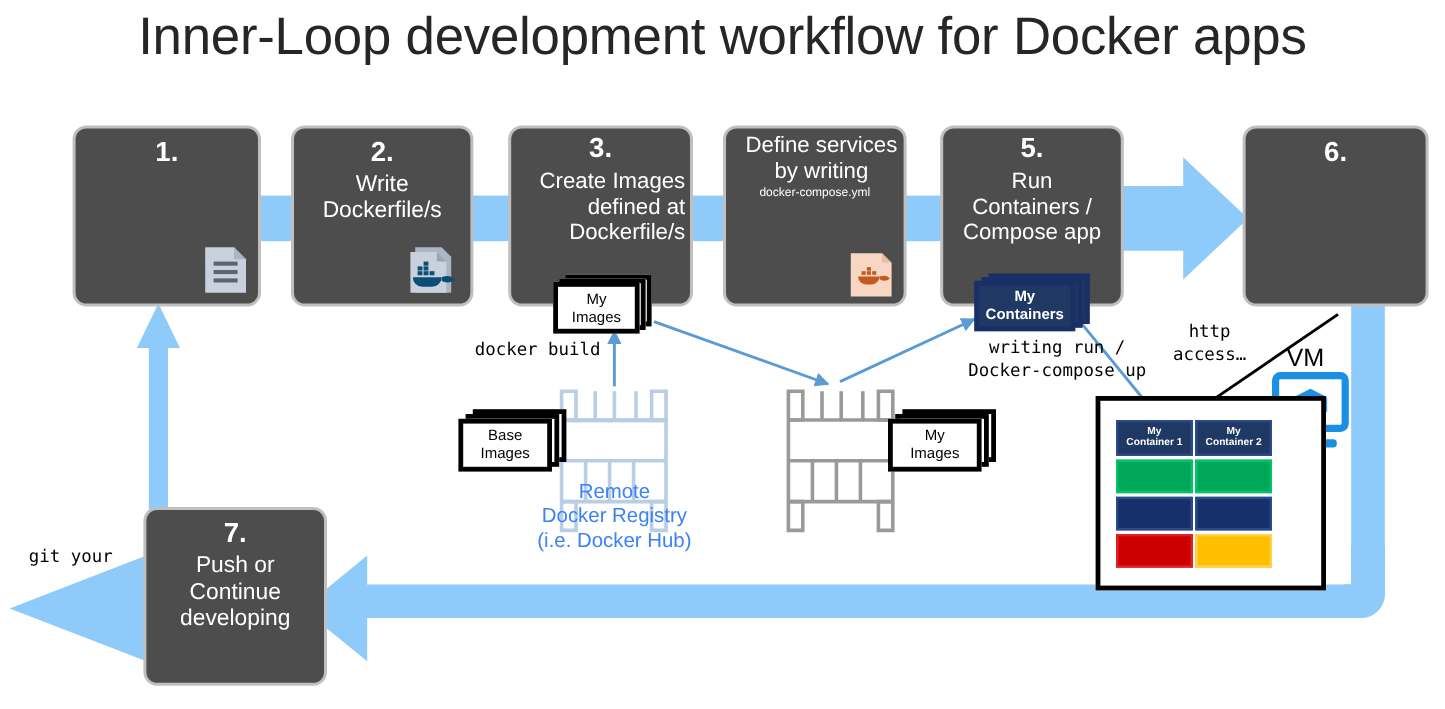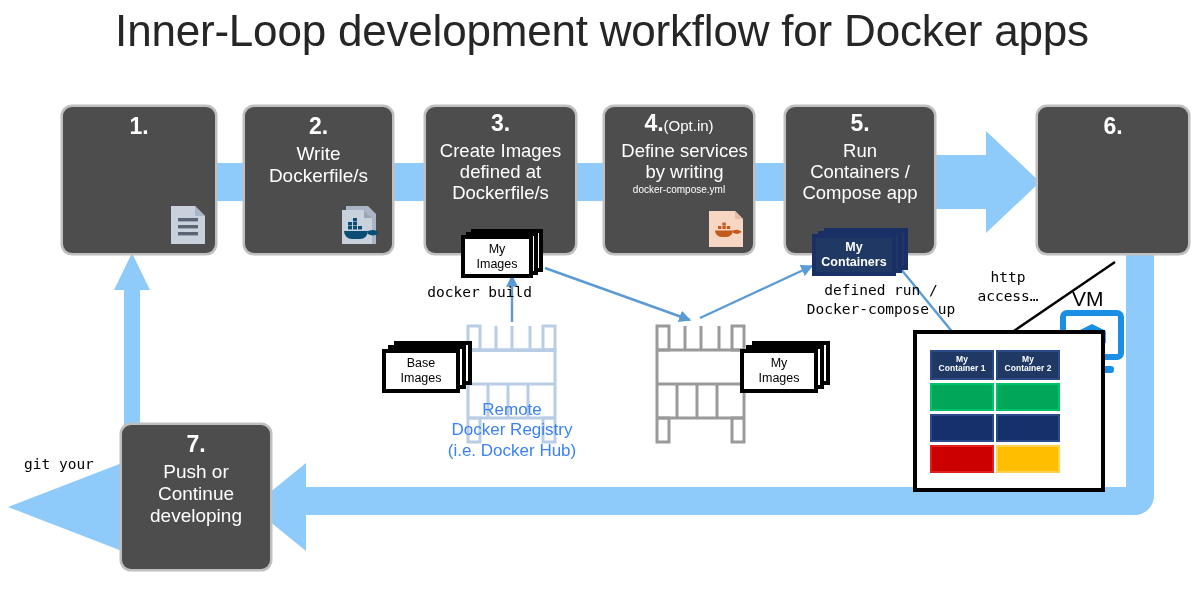--- a/index.html
+++ b/index.html
@@ -295,29 +295,26 @@
           <rect x="13" y="16" width="4" height="3.4"></rect>
           <path d="M4,29 h24 a8,8 0 0 1 -8,8 h-8 a8,8 0 0 1 -8,-8 z"></path>
           <path d="M28,29 c5,-2 9,-1 11,2 c-3,3 -8,3 -11,1 z"></path>
         </g>
       </svg>
     </span>
   </div>
 
   <div class="step tight" style="left:426px;top:107px;width:149px;height:146px;">
     <span class="num">3.</span>
-    <span class="body" style="white-space:pre-line;">Create Images
+    <span class="body" style="white-space:pre-line;text-align:right;">Create Images
 defined at
 Dockerfile/s</span>
   </div>
 
   <div class="step tight" style="left:605px;top:107px;width:148px;height:146px;">
-    <span class="num">
-      <span>4.</span><span class="optin">(Opt.in)</span>
-    </span>
     <span class="body" style="white-space:pre-line;padding-left:15px;">Define services
 by writing</span>
     <span class="sub">docker-compose.yml</span>
     <span class="boxicon" style="right:8px;bottom:4px;width:38px;height:40px;">
       <svg viewBox="0 0 38 40" width="38" height="40">
         <path d="M2,2 h26 l8,8 v28 h-34 z" fill="#f7d7c4"></path>
         <path d="M28,2 l8,8 h-8 z" fill="#e8bda4"></path>
         <g fill="#c55a1e">
           <rect x="11" y="17" width="3.4" height="3"></rect>
           <rect x="15.4" y="17" width="3.4" height="3"></rect>
@@ -395,23 +392,23 @@
   <div style="position:absolute;left:996px;top:350px;width:64px;height:128px;">
     <div class="seg seg-head" style="left:0;top:0;width:64px;height:30px;">
       <span style="white-space:pre-line;">My
 Container 2</span>
     </div>
     <div class="seg seg-green" style="left:0;top:33px;width:64px;height:28px;"></div>
     <div class="seg seg-navy" style="left:0;top:64px;width:64px;height:28px;"></div>
     <div class="seg seg-amber" style="left:0;top:95px;width:64px;height:28px;"></div>
   </div>
 
-  <div class="mono" style="left:412px;top:283px;width:120px;text-align:right;">docker build</div>
-
-  <div class="mono" style="left:786px;top:281px;width:190px;">defined run /
+  <div class="mono" style="left:388px;top:283px;width:120px;text-align:center;">docker build</div>
+
+  <div class="mono" style="left:786px;top:281px;width:190px;">writing run /
 Docker-compose up</div>
 
   <div class="mono" style="left:958px;top:268px;width:100px;">http
 access…</div>
 
   <div class="mono" style="left:24px;top:455px;width:110px;text-align:left;">git your</div>
 
   <div class="plain" style="left:414px;top:400px;width:196px;white-space:pre-line;">Remote
 Docker Registry
 (i.e. Docker Hub)</div>

